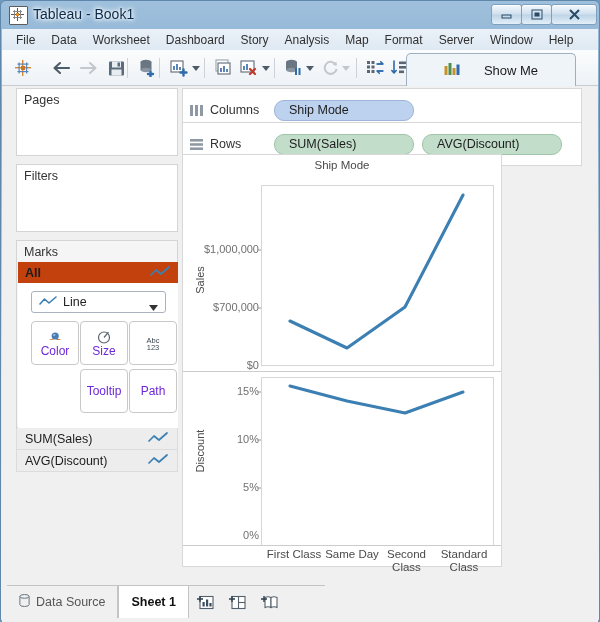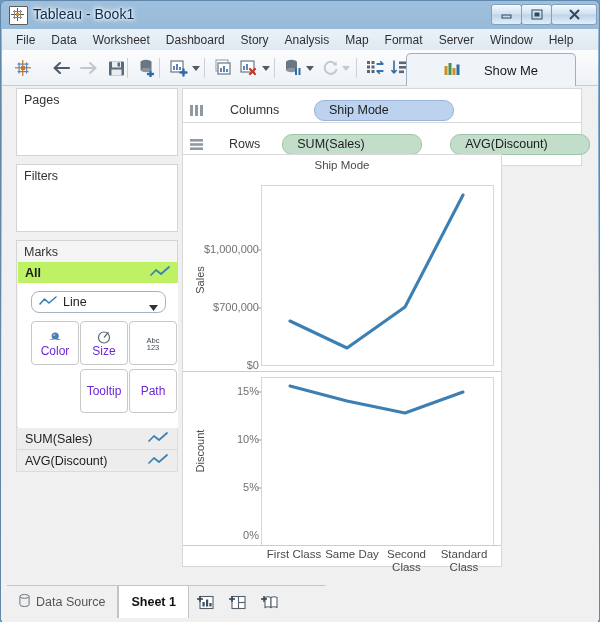--- a/index.html
+++ b/index.html
@@ -89,31 +89,31 @@
     background:#fff;border:1px solid #d4d4d4;
   }
   .card-title{
     position:absolute;left:7px;top:4px;font-size:12.5px;color:#333;
   }
   #card-pages{top:2px;height:68px;}
   #card-filters{top:78px;height:68px;}
   #card-marks{top:154px;height:188px;background:#f5f5f5;}
   .marks-all-row{
     position:absolute;left:1px;top:21px;width:160px;height:21px;
-    background:#bef264;border-bottom:1px solid #dcdcdc;
+    background:#c2410c;border-bottom:1px solid #dcdcdc;
     display:flex;align-items:center;
   }
   .marks-all-label{margin-left:7px;font-weight:bold;font-size:12.5px;color:#1d1d1d;}
   .marks-all-icon{position:absolute;right:8px;top:3px;}
   #marks-body{
     position:absolute;left:1px;top:42px;width:160px;height:145px;background:#fff;
   }
   #mark-type{
     position:absolute;left:13px;top:8px;width:135px;height:22px;
-    background:#fff;border:1px solid #a9b3bd;border-radius:8px;
+    background:#fff;border:1px solid #a9b3bd;border-radius:3px;
     display:flex;align-items:center;gap:6px;padding-left:7px;box-sizing:border-box;
     font-size:12.5px;
   }
   #mark-type .caret{position:absolute;right:7px;top:8px;}
   .mbtn{
     position:absolute;width:46px;height:42px;
     background:#fff;border:1px solid #c8c8c8;border-radius:4px;
     display:flex;flex-direction:column;align-items:center;justify-content:center;
     font-size:12px;color:#6d28d9;
   }
@@ -128,21 +128,21 @@
   .shelf-row .sh-icon{position:absolute;right:9px;top:3px;}
   #shelf-sales{top:342px;}
   #shelf-discount{top:364px;}
   
   #rightpanel{
     position:absolute;left:180px;top:0;width:400px;height:495px;
   }
   .shelf{
     position:absolute;left:0;width:400px;height:44px;box-sizing:border-box;
     background:#fff;border:1px solid #d8d8d8;
-    display:flex;align-items:center;gap:20px;
+    display:flex;align-items:center;
   }
   #shelf-columns{top:2px;}
   #shelf-rows{top:36px;}
   .shelf-icon{margin-left:7px;width:14px;display:flex;align-items:center;}
   .shelf-name{margin-left:6px;width:62px;font-size:12.5px;color:#333;}
   .pill{
     height:19px;border-radius:10px;display:flex;align-items:center;
     padding:0 14px;font-size:12.5px;color:#1d1d1d;margin-left:2px;
   }
   .pill-blue{background:#bdd2ef;border:1px solid #9db5d8;min-width:110px;}

